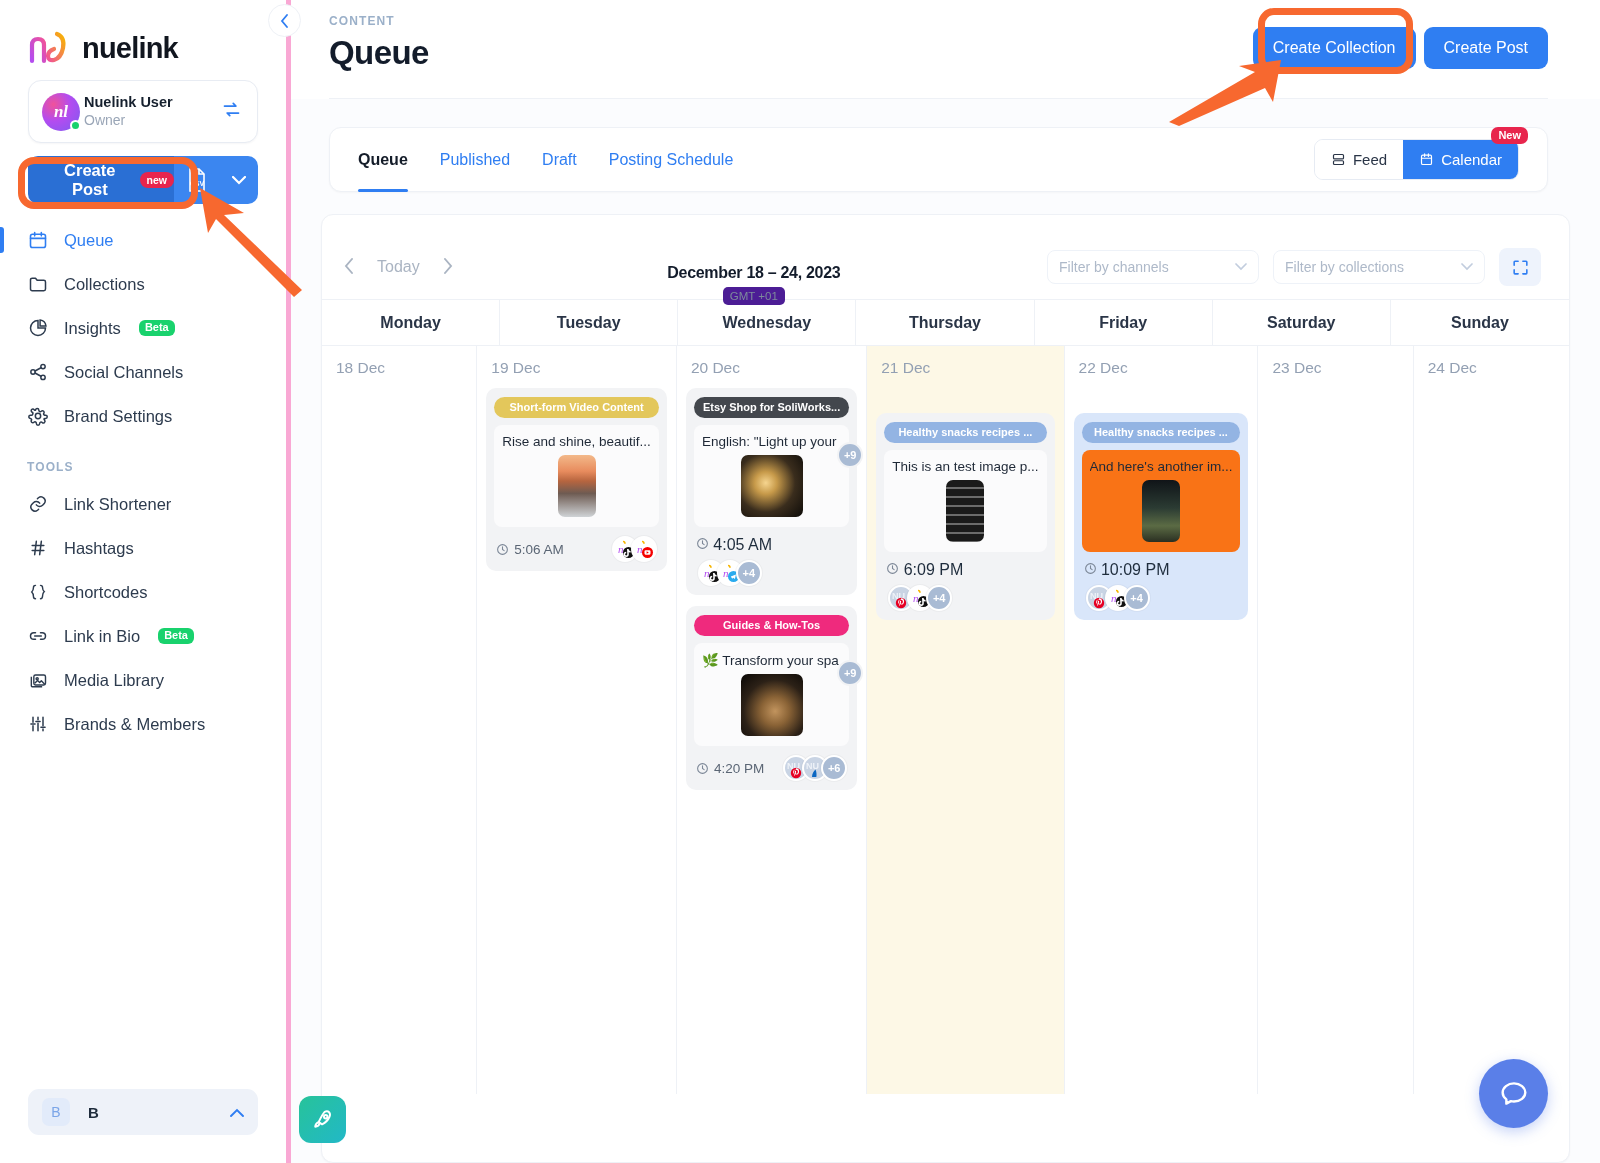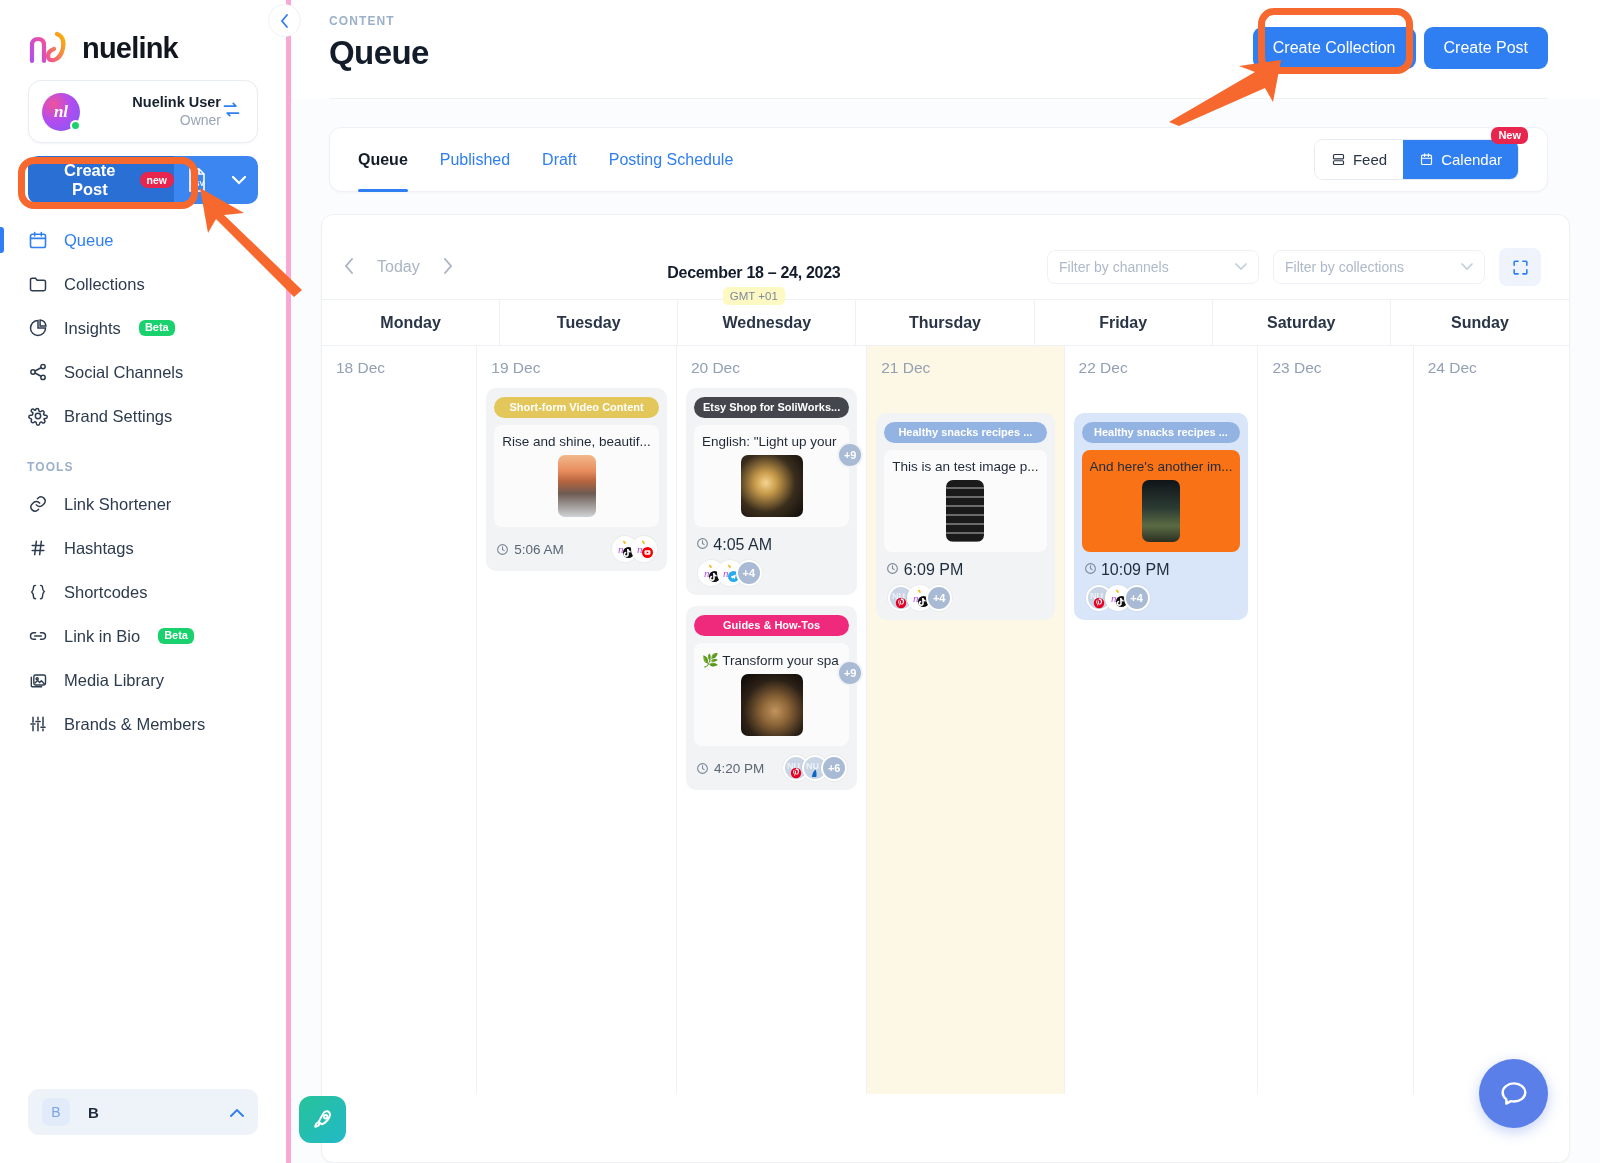--- a/index.html
+++ b/index.html
@@ -29,21 +29,21 @@
     margin: 6px 28px 0 28px; background: #fff;
     border: 1px solid #e8ecf3; border-radius: 13px;
     height: 63px; display: flex; align-items: center; padding: 0 13px;
     box-shadow: 0 1px 2px rgba(16,24,40,.04);
   }
   .acct-avatar { width: 38px; height: 38px; border-radius: 50%; position: relative; flex:0 0 38px;
      background: radial-gradient(circle at 30% 30%, #f0529a 0%, #b34cf0 45%, #7b5cf0 100%);
      display:flex; align-items:center; justify-content:center; }
   .acct-avatar .glyph { font-size: 17px; color: #fff; font-weight:700; font-family:"Liberation Serif", serif; font-style: italic;}
   .acct-avatar .dot { position:absolute; right:-1px; bottom:0px; width:11px; height:11px; border-radius:50%; background:#19d26d; border:2px solid #fff; }
-  .acct-text { margin-left: 18px; flex: 1; text-align: right; }
+  .acct-text { margin-left: 4px; flex: 1; }
   .acct-name { font-size: 14.5px; font-weight: 700; color: #16202e; line-height: 1.25; }
   .acct-role { font-size: 14px; color: #9aa6b7; line-height: 1.3; }
   .acct-switch { color: #2f7ef2; font-size: 19px; padding-right: 2px; }
 
   .create-row { margin: 13px 28px 0 28px; display: flex; height: 48px; border-radius: 10px; overflow: visible; position: relative; }
   .btn-create {
     background: #2a6fd4; color: #fff; flex: 1; display: flex; align-items: center;
     gap: 10px; padding-left: 22px; border-radius: 10px 0 0 10px; font-size: 16.5px; font-weight: 700;
     border: none; cursor: pointer; font-family: inherit;
   }
@@ -116,21 +116,21 @@
     box-shadow: 0 1px 2px rgba(16,24,40,.03);
   }
   .cal-toolbar { display:flex; align-items:center; padding: 20px 28px 0 14px; gap: 14px; height: 84px; }
   .seg { display:flex; border-radius:9px; overflow:hidden; font-size:15.5px; }
   .seg .s1 { background:#dff6e6; color:#6b7a86; padding: 12px 19px; cursor:pointer; }
   .seg .s2 { background:#e8eefc; color:#2f7ef2; padding: 12px 19px; cursor:pointer; }
   .navbtn { color:#b9c3d1; font-size:20px; padding: 0 8px; cursor:pointer; }
   .today { color:#aab4c2; font-size:16px; cursor:pointer; }
   .rangewrap { flex:1; text-align:center; }
   .range { font-size:16px; font-weight:800; color:#131c2b; letter-spacing:-0.3px;margin-top:35px; }
-  .gmt { display:inline-block; margin-top:5px; background:#fef9c3; color:#7d8a9c; font-size:11.5px; border-radius:5px; padding:3px 7px; }
+  .gmt { display:inline-block; margin-top:5px; background:#4c1d95; color:#7d8a9c; font-size:11.5px; border-radius:5px; padding:3px 7px; }
   .filter {
     width: 212px; height: 34px; border:1px solid #eef2f8; border-radius:8px; background:#fff;
     display:flex; align-items:center; padding: 0 11px; font-size:14px; color:#aeb9c9; cursor:pointer;
   }
   .filter .cv { margin-left:auto; color:#c2cdde; font-size:12px; }
   .expand {
     width: 42px; height: 38px; border-radius:8px; background:#eef3fc; color:#2f7ef2;
     display:flex; align-items:center; justify-content:center; cursor:pointer;
   }
 

